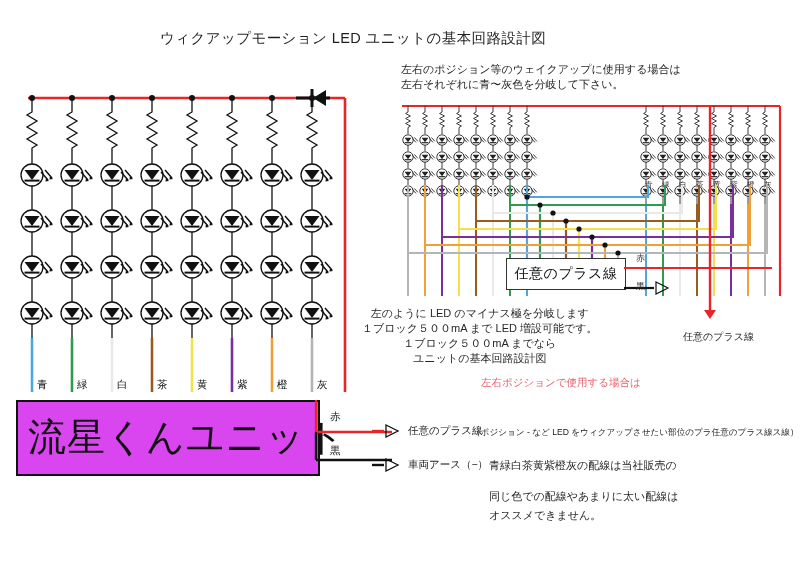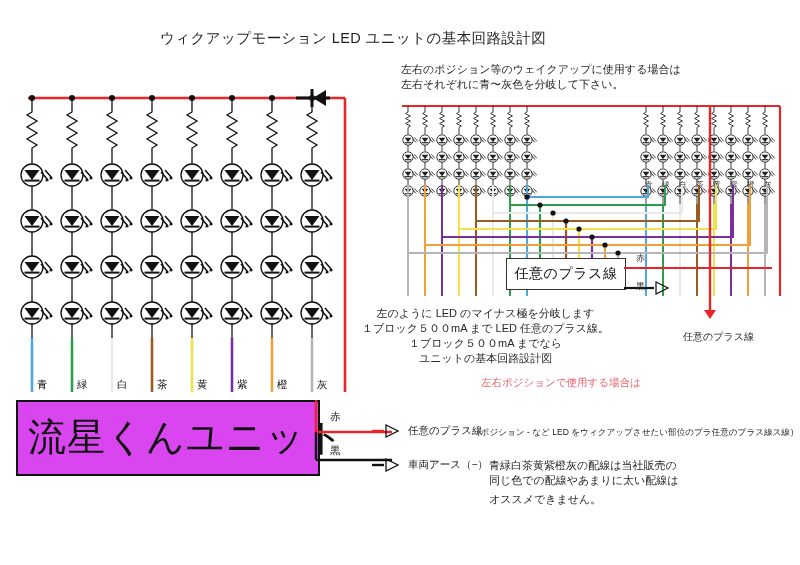--- a/index.html
+++ b/index.html
@@ -562,28 +562,28 @@
   </div>
   <div class="txt t-small" style="left:683px;top:330px;">任意のプラス線</div>
 
   <div class="abs" style="left:401px;top:62px;">
     <div class="t-note">左右のポジション等のウェイクアップに使用する場合は</div>
     <div class="t-note">左右それぞれに青〜灰色を分岐して下さい。</div>
   </div>
 
   <div class="abs" style="left:362px;top:306px;text-align:center;">
     <div class="t-note2">左のように LED のマイナス極を分岐します</div>
-    <div class="t-note2">１ブロック５００mA まで LED 任意のプラス線。</div>
+    <div class="t-note2">１ブロック５００mA まで LED 増設可能です。</div>
     <div class="t-note2">１ブロック５００mA までなら</div>
     <div class="t-note2">ユニットの基本回路設計図</div>
   </div>
 
   <div class="abs" style="left:481px;top:376px;">
     <div class="t-red">左右ポジションで使用する場合は</div>
   </div>
 
   <div class="abs" style="left:489px;top:458px;">
-    <div class="t-note2" style="margin-bottom:0;">青緑白茶黄紫橙灰の配線は当社販売の</div>
+    <div class="t-note2" style="margin-bottom:16px;">青緑白茶黄紫橙灰の配線は当社販売の</div>
     <div class="t-note2" style="margin-bottom:4px;">同じ色での配線やあまりに太い配線は</div>
     <div class="t-note2">オススメできません。</div>
   </div>
 
 </div>
 
 </body></html>

